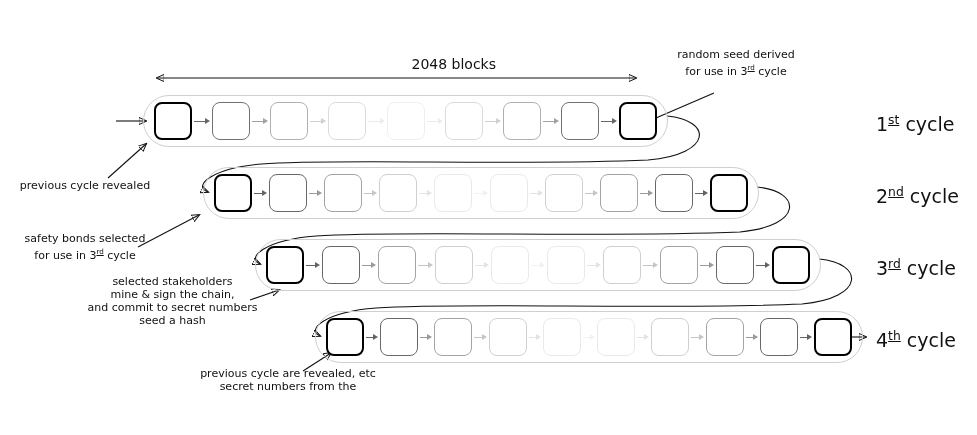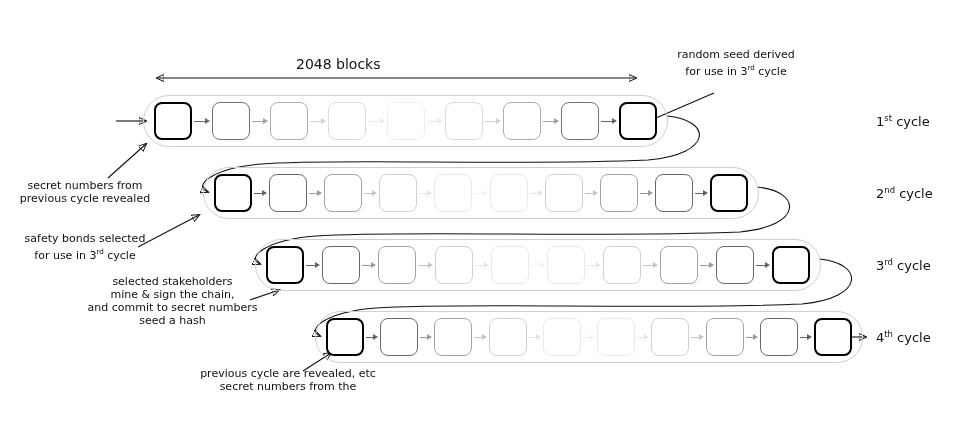--- a/index.html
+++ b/index.html
@@ -18,43 +18,42 @@
     width:38px;height:38px;flex:0 0 auto;background:#fff;box-sizing:border-box;
     border:1.5px solid #222;border-radius:8px;
   }
   .block.bold{border-width:2.4px;border-color:#000;}
   .garrow{display:flex;align-items:center;flex:1 1 auto;min-width:8px;padding:0 2px;}
   .garrow .shaft{flex:1;height:0;border-top:1.2px solid #444;}
   .garrow .head{
     width:0;height:0;border-left:5px solid #444;
     border-top:3px solid transparent;border-bottom:3px solid transparent;
   }
-  .blocks-label{position:absolute;left:296px;top:56px;width:200px;text-align:left;font-size:14px;}
-  .cycle-label{position:absolute;font-size:13px;white-space:nowrap;}
+  .blocks-label{position:absolute;left:296px;top:56px;width:200px;text-align:right;font-size:14px;}
+  .cycle-label{position:absolute;font-size:19px;white-space:nowrap;}
   .note{position:absolute;font-size:11px;line-height:13px;text-align:center;}
   #note-0{left:650px;top:48px;width:172px;}
   #note-1{left:6px;top:179px;width:158px;}
   #note-2{left:6px;top:232px;width:158px;}
   #note-3{left:80px;top:275px;width:185px;}
   #note-4{left:188px;top:367px;width:200px;}
-  sup{font-size:0.65em;}
+  sup{font-size:0.65em;text-decoration:underline;}
 </style>
 </head>
 <body>
 
 <div class="stage" id="stage">
 
   <div class="blocks-label">2048 blocks</div>
 
   <div class="note" id="note-0">
       <div class="note-line"><span>random seed derived</span></div>
       <div class="note-line"><span>for use in 3</span><sup>rd</sup><span> cycle</span></div>
     </div>
   <div class="note" id="note-1">
-      <div class="note-line"><span>secret numbers from</span></div>
       <div class="note-line"><span>previous cycle revealed</span></div>
     </div>
   <div class="note" id="note-2">
       <div class="note-line"><span>safety bonds selected</span></div>
       <div class="note-line"><span>for use in 3</span><sup>rd</sup><span> cycle</span></div>
     </div>
   <div class="note" id="note-3">
       <div class="note-line"><span>selected stakeholders</span></div>
       <div class="note-line"><span>mine &amp; sign the chain,</span></div>
       <div class="note-line"><span>and commit to secret numbers</span></div>

